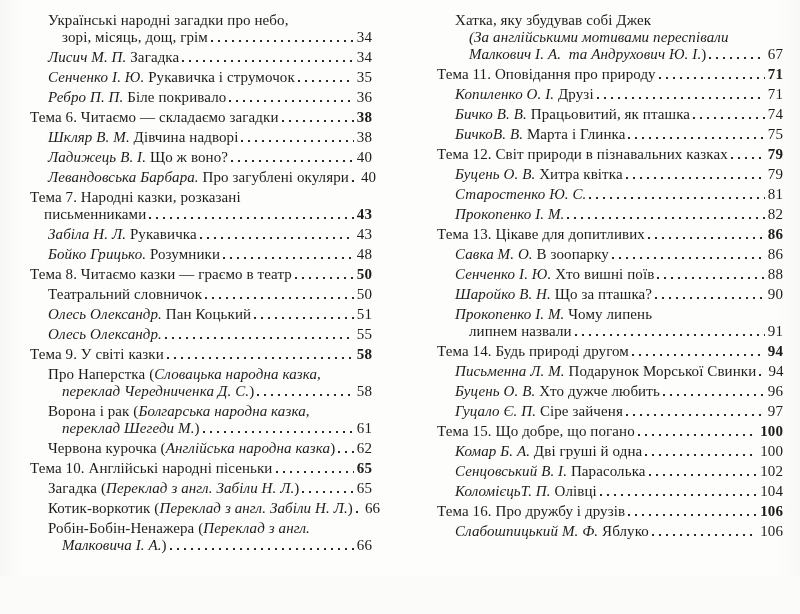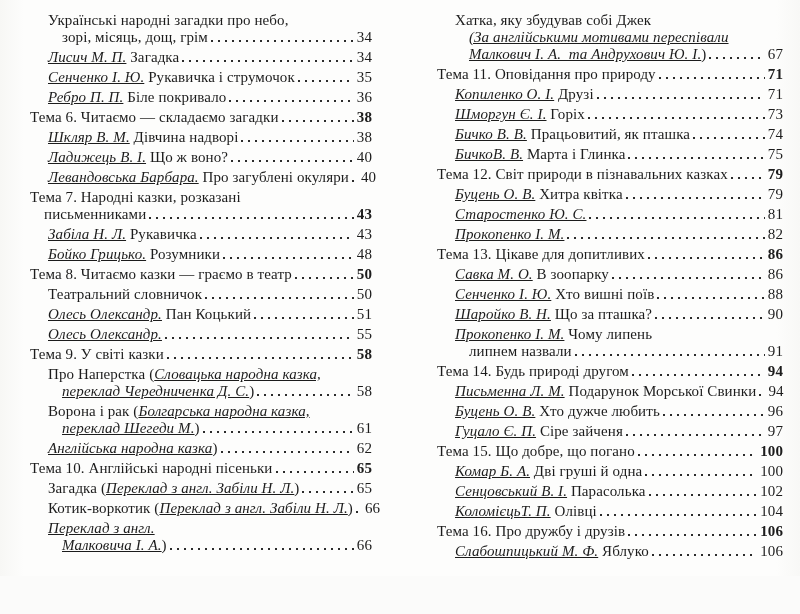--- a/index.html
+++ b/index.html
@@ -25,21 +25,21 @@
     font-size:15px; line-height:17px;
     letter-spacing:0.1px;
   }
   .line span { white-space:pre; }
 
   .item .indent-0    { margin-left:18px; }
   .item .indent-1    { margin-left:32px; }
   .heading .indent-0 { margin-left:0; }
   .heading .indent-1 { margin-left:14px; }
 
-  .seg-i { font-style:italic;text-decoration:underline; }
+  .seg-i { font-style:italic; }
   .seg-b { font-weight:normal; }
 
   .leader {
     flex:1 1 auto; min-width:6px; height:2px;
     margin:0 3px;
     background:repeating-linear-gradient(to right,#2b2b2b 0 2px,transparent 2px 7px);
   }
   .pgnum { flex:0 0 auto; }
 
   .folio {
@@ -200,20 +200,21 @@
         </div>
         <div class="line indent-1">
           <span class="seg-i">переклад Шегеди М.</span>
           <span class="seg-r">)</span>
           <span class="leader"></span>
           <span class="pgnum">61</span>
         </div>
       </div>
       <div class="entry item">
         <div class="line indent-0">
+          <span class="seg-r">Червона курочка (</span>
           <span class="seg-i">Англійська народна казка</span>
           <span class="seg-r">)</span>
           <span class="leader"></span>
           <span class="pgnum">62</span>
         </div>
       </div>
       <div class="entry heading">
         <div class="line indent-0">
           <span class="seg-b">Тема 10. Англійські народні пісеньки</span>
           <span class="leader"></span>
@@ -233,20 +234,21 @@
         <div class="line indent-0">
           <span class="seg-r">Котик-воркотик (</span>
           <span class="seg-i">Переклад з англ. Забіли Н. Л.</span>
           <span class="seg-r">)</span>
           <span class="leader"></span>
           <span class="pgnum">66</span>
         </div>
       </div>
       <div class="entry item">
         <div class="line indent-0">
+          <span class="seg-r">Робін-Бобін-Ненажера (</span>
           <span class="seg-i">Переклад з англ.</span>
         </div>
         <div class="line indent-1">
           <span class="seg-i">Малковича І. А.</span>
           <span class="seg-r">)</span>
           <span class="leader"></span>
           <span class="pgnum">66</span>
         </div>
       </div>
     </div>
@@ -271,28 +273,20 @@
           <span class="leader"></span>
           <span class="pgnum">71</span>
         </div>
       </div>
       <div class="entry item">
         <div class="line indent-0">
           <span class="seg-i">Копиленко О. І.</span>
           <span class="seg-r"> Друзі</span>
           <span class="leader"></span>
           <span class="pgnum">71</span>
-        </div>
-      </div>
-      <div class="entry item">
-        <div class="line indent-0">
-          <span class="seg-i">Шморгун Є. І.</span>
-          <span class="seg-r"> Горіх</span>
-          <span class="leader"></span>
-          <span class="pgnum">73</span>
         </div>
       </div>
       <div class="entry item">
         <div class="line indent-0">
           <span class="seg-i">Бичко В. В.</span>
           <span class="seg-r"> Працьовитий, як пташка</span>
           <span class="leader"></span>
           <span class="pgnum">74</span>
         </div>
       </div>

